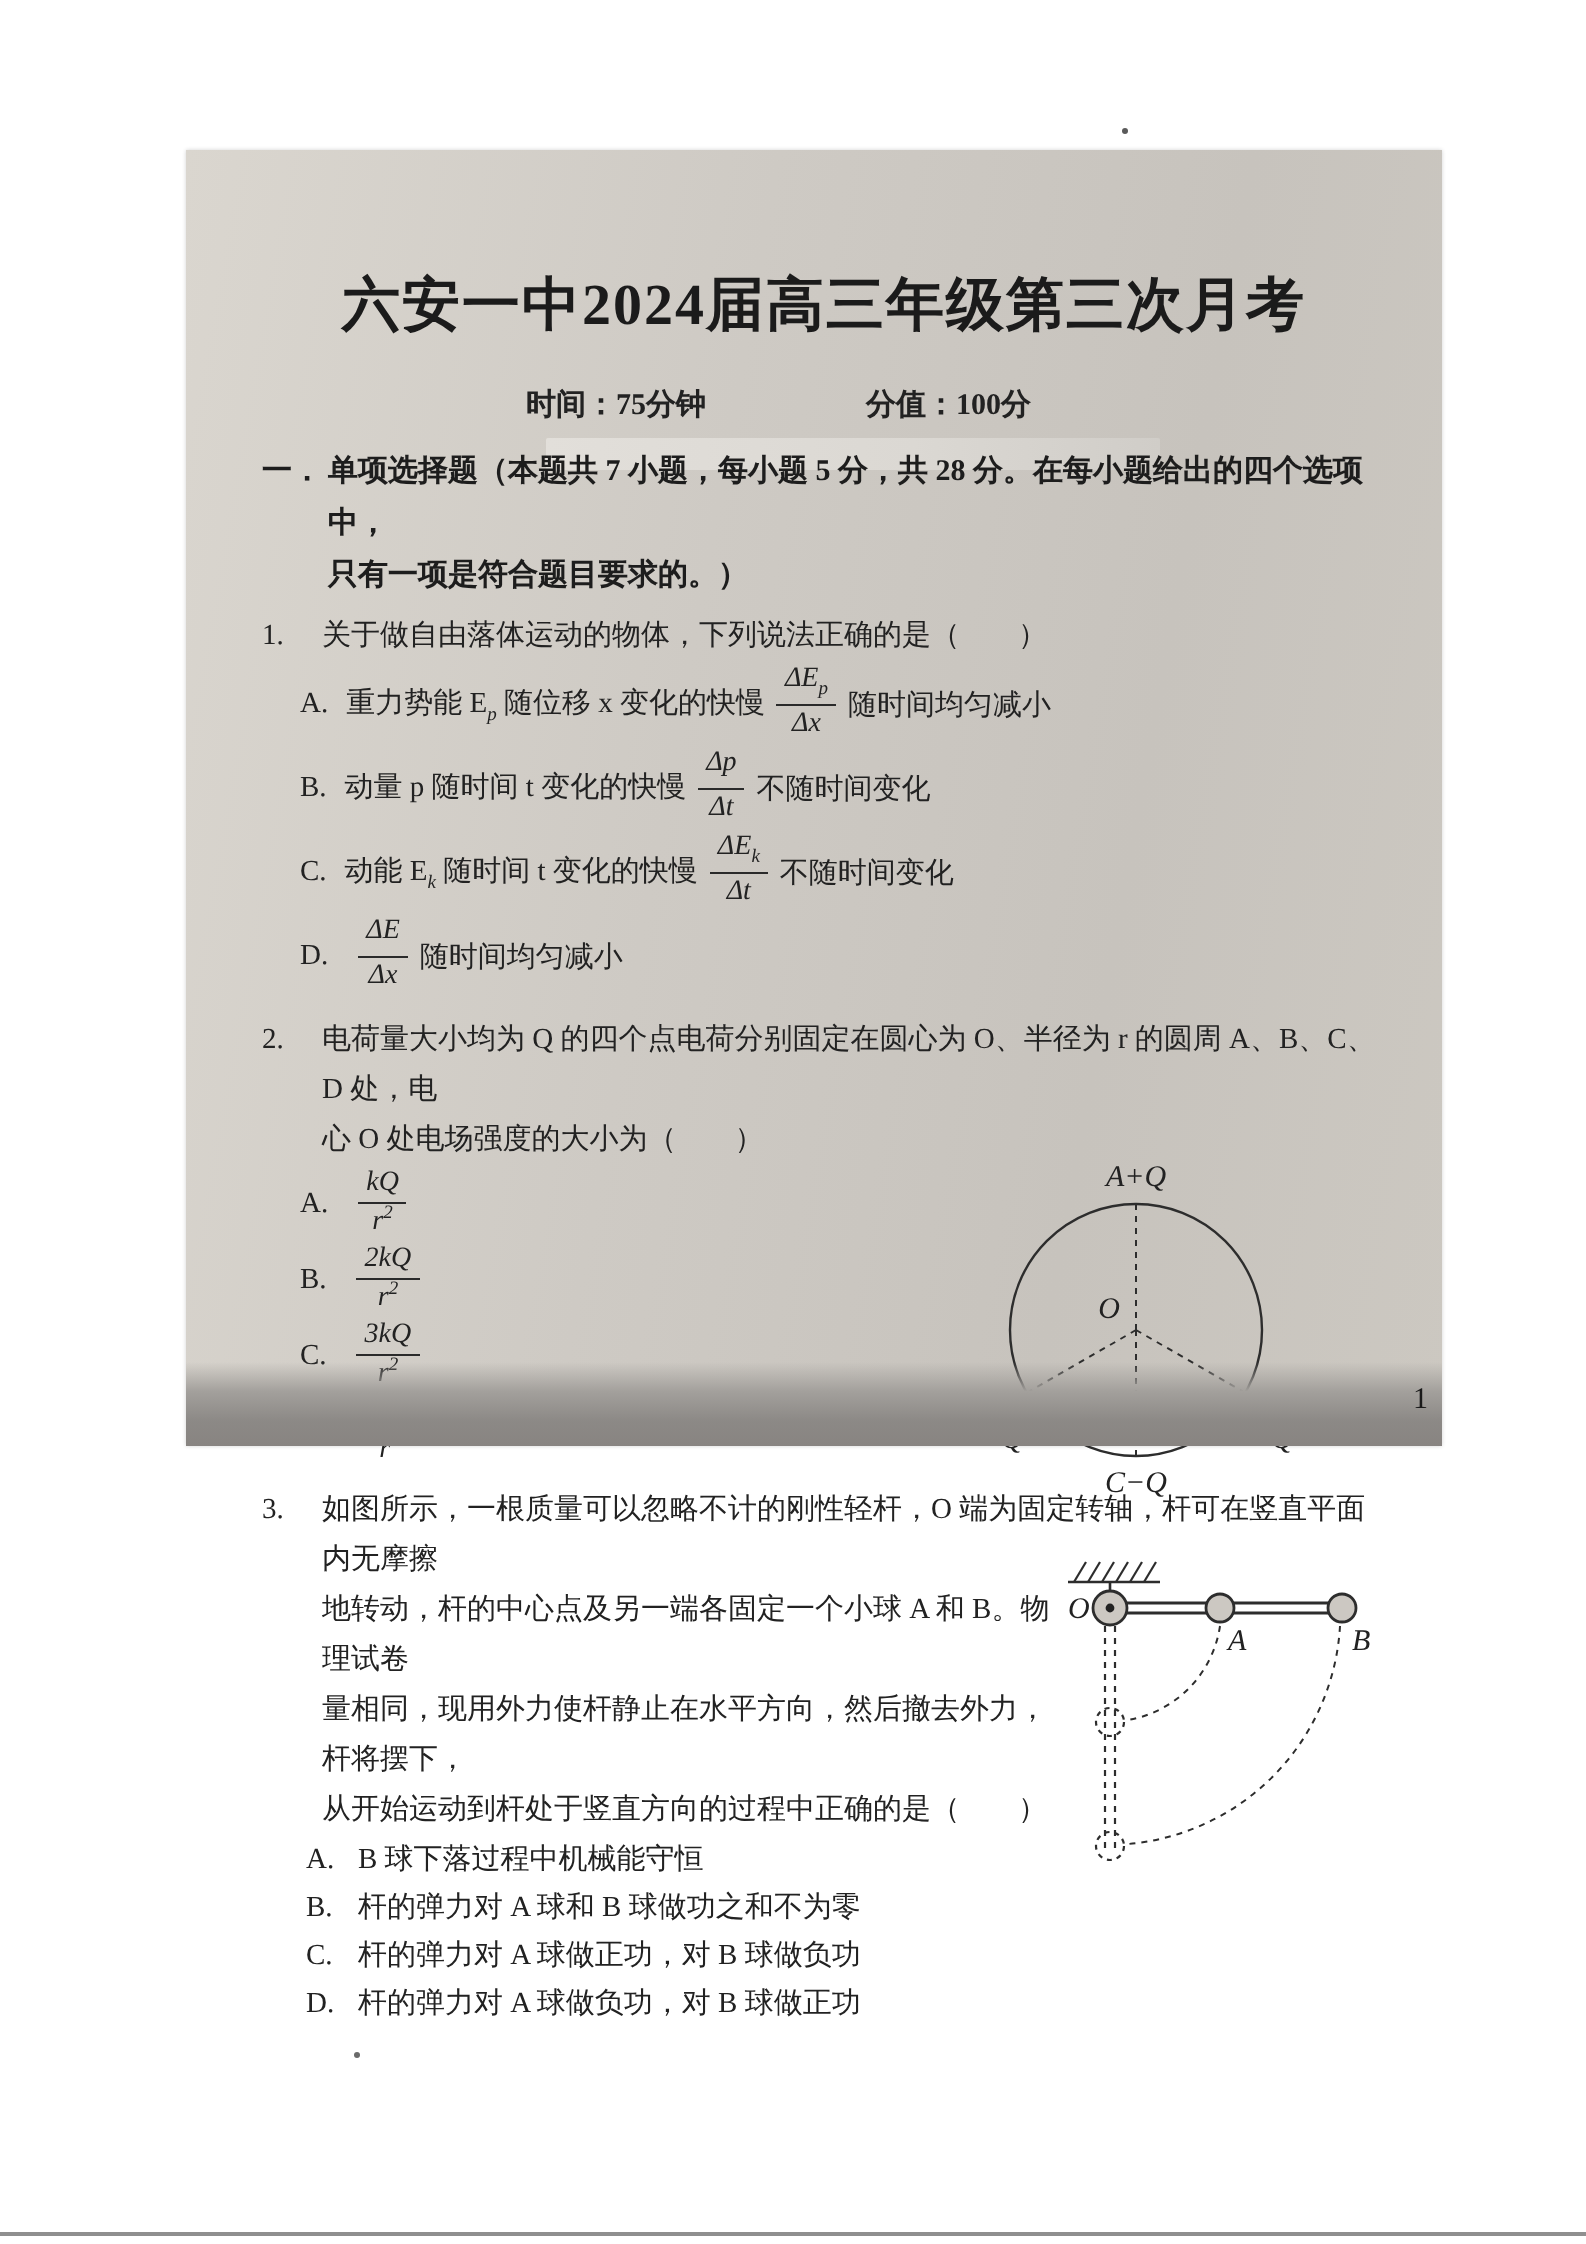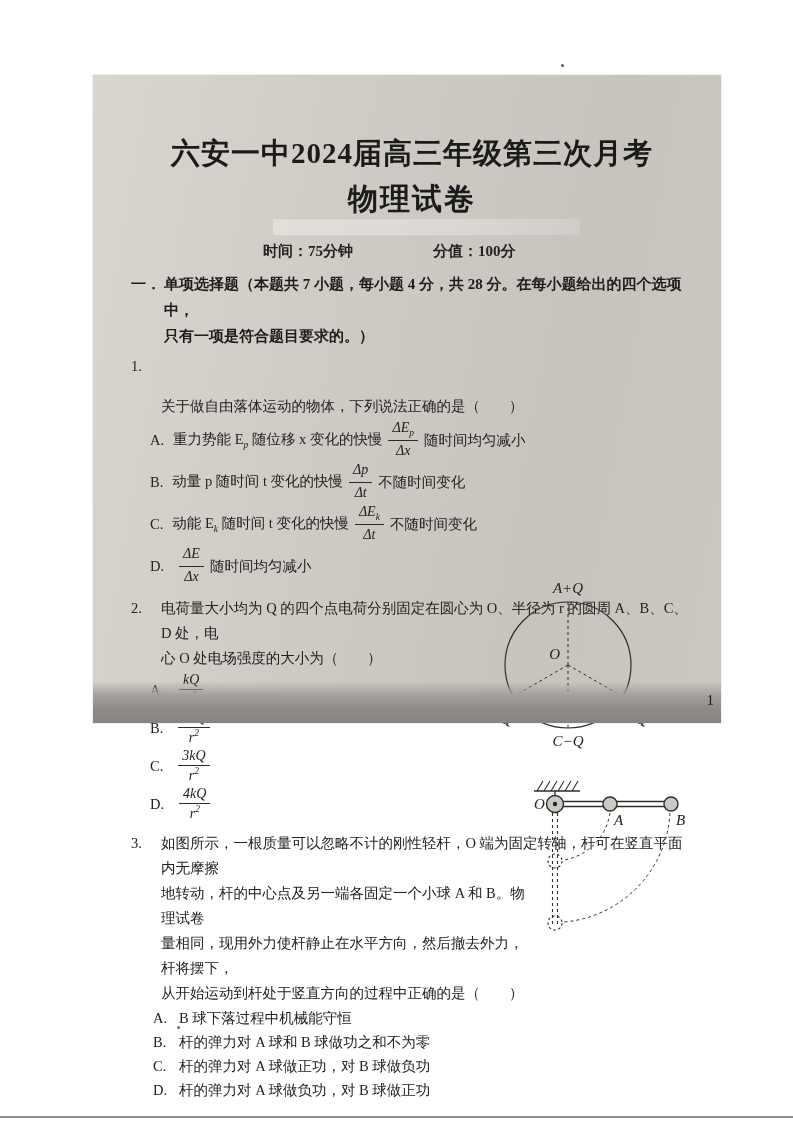--- a/index.html
+++ b/index.html
@@ -30,21 +30,21 @@
   }
   .info-row{margin-top:18px;display:flex;font-weight:700;font-size:15px;line-height:24px;}
   .info-row .t1{margin-left:132px;}
   .info-row .t2{margin-left:80px;}
   .sec-head{margin-top:8px;font-weight:700;font-size:15px;line-height:26px;color:#1d1d1d;}
   .sec-head .l1{display:flex;}
   .sec-head .marker{flex:0 0 33px;}
   .sec-head .l2{padding-left:33px;}
   .stem{margin-top:5px;font-size:14.5px;line-height:25px;display:flex;}
   .stem .marker{flex:0 0 30px;}
-  .stem .body{flex:1;margin-top:40px;}
+  .stem .body{flex:1;}
   .q2stem{margin-top:9px;font-size:14.5px;line-height:25px;}
   .q2stem .l1{display:flex;}
   .q2stem .marker{flex:0 0 30px;}
   .q2stem .cont{padding-left:30px;}
   .optrow{display:flex;align-items:center;font-size:14.5px;}
   .q1opt{height:42px;padding-left:19px;}
   .q2opt{height:38px;padding-left:19px;}
   .optrow .letter{margin-right:9px;}
   .optrow .txt{white-space:nowrap;}
   .frac{
@@ -81,31 +81,30 @@
 </head>
 <body>
 
 <div class="speck speck-top"></div>
 
 <div class="page">
   <div class="whiteout"></div>
 
   <div class="content">
     <h1 class="title1">六安一中2024届高三年级第三次月考</h1>
-    <h2 class="title2">物理试卷</h2>
 
     <div class="info-row">
       <span class="t1">时间：75分钟</span>
       <span class="t2">分值：100分</span>
     </div>
 
     <div class="sec-head">
       <div class="l1">
         <span class="marker">一．</span>
-        <span>单项选择题（本题共 7 小题，每小题 4 分，共 28 分。在每小题给出的四个选项中，</span>
+        <span>单项选择题（本题共 7 小题，每小题 5 分，共 28 分。在每小题给出的四个选项中，</span>
       </div>
       <div class="l2">只有一项是符合题目要求的。）</div>
     </div>
 
     <div class="stem">
       <span class="marker">1.</span>
       <span class="body">关于做自由落体运动的物体，下列说法正确的是（　　）</span>
     </div>
 
     <div class="optrow q1opt">

